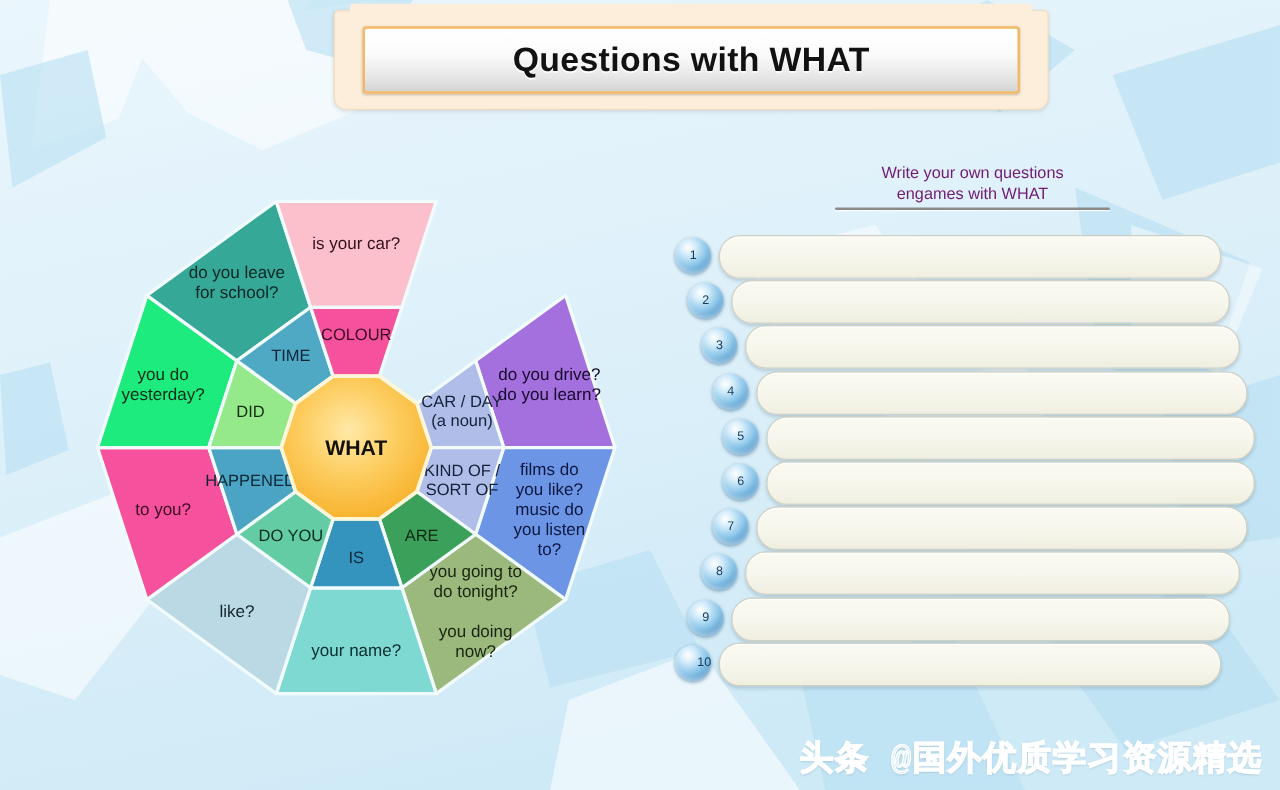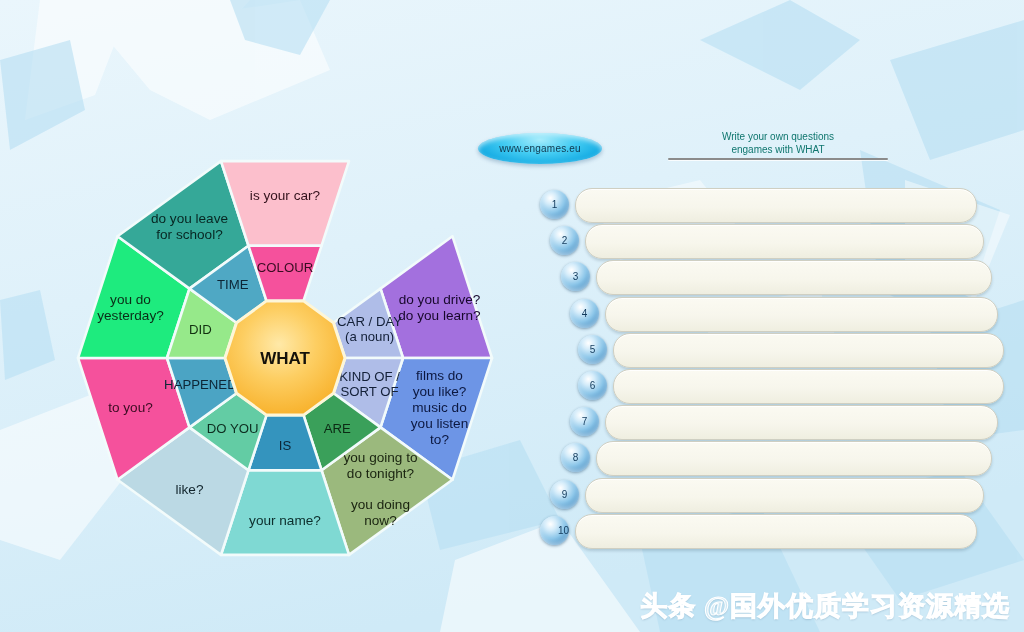--- a/index.html
+++ b/index.html
@@ -57,21 +57,21 @@
     background:radial-gradient(ellipse at 50% 22%,#a5ecfc 0%,#45cdf3 40%,#11a9e2 78%,#0b82b8 100%);
     box-shadow:0 2px 4px rgba(0,60,110,.28),inset 0 2px 5px rgba(255,255,255,.65);
     display:flex;align-items:center;justify-content:center;
   }
   .logo span{font-size:10px;color:#10384e;letter-spacing:.2px;}
 
   
   .panel{position:absolute;left:540px;top:120px;width:478px;height:450px;}
   .panel-head{
     position:absolute;left:128px;top:10px;width:220px;text-align:center;
-    font-size:10px;color:#0f766e;line-height:1.30;
+    font-size:13px;color:#701a75;line-height:1.30;
   }
   .panel-head .rule{
     margin-top:2px;height:2px;background:#8b8b8b;border-radius:1px;
     box-shadow:0 1px 0 rgba(255,255,255,.8);
   }
   .rows{position:absolute;left:0;top:68px;width:478px;}
   .row{position:relative;height:36.2px;}
   .bullet{
     position:absolute;top:2px;width:29px;height:29px;border-radius:50%;
     background:radial-gradient(circle at 36% 28%,#ffffff 0%,#d4ecfa 22%,#8cc6e9 52%,#3c86bd 84%,#1d5e96 100%);
@@ -86,21 +86,21 @@
     box-shadow:0 2px 3px rgba(40,70,90,.20),inset 0 1px 0 rgba(255,255,255,.9);
   }
 
   
   .watermark{
     position:absolute;right:14px;bottom:8px;
     font-size:27px;font-weight:bold;color:#cfe8f4;
     -webkit-text-stroke:1.1px #ffffff;
     text-shadow:0 1px 2px rgba(90,130,160,.45);
     letter-spacing:1px;white-space:nowrap;
-    font-family:Liberation Serif, serif;
+    font-family:Liberation Mono, monospace;
   }
 </style>
 </head>
 <body>
 
 <div id="stage">
 
   <svg class="bg-svg" viewBox="0 0 1024 632">
     <defs>
       <linearGradient id="bgGrad" x1="0" y1="0" x2="0.35" y2="1">
@@ -128,20 +128,25 @@
       <polygon points="830,500 960,470 1024,560 900,600"></polygon>
       <polygon points="420,470 520,440 560,520 440,550"></polygon>
     </g>
     <g fill="#ffffff" opacity="0.45">
       <polygon points="905,180 1010,215 975,300 905,265"></polygon>
       <polygon points="595,205 700,180 740,230 620,260"></polygon>
       <polygon points="700,310 820,290 840,350 720,365"></polygon>
     </g>
   </svg>
 
+  <div class="banner">
+    <div class="banner-inner">
+      <div class="banner-title">Questions with WHAT</div>
+    </div>
+  </div>
 
   <svg class="wheel" viewBox="0 0 530 530">
     <defs>
       <radialGradient id="coreGrad" cx="45%" cy="38%" r="68%">
         <stop offset="0%" stop-color="#FFE9A8"></stop>
         <stop offset="45%" stop-color="#FDCE62"></stop>
         <stop offset="100%" stop-color="#F7AE25"></stop>
       </radialGradient>
     </defs>
     <g id="wheel-outer">
@@ -183,23 +188,20 @@
         <text x="240.7" y="200.0" class="seg-label" fill="#0d2636" font-size="13.2"><tspan x="240.7" y="200.0">TIME</tspan></text>
         <polygon points="274.5,214.9 256.5,159.8 329.5,159.8 311.5,214.9" fill="#F5519C" class="seg"></polygon>
         <text x="293.0" y="183.0" class="seg-label" fill="#3a0c22" font-size="13.2"><tspan x="293.0" y="183.0">COLOUR</tspan></text>
       </g>
     <g id="wheel-core">
         <polygon points="311.5,214.9 341.5,236.7 353.0,272.0 341.5,307.3 311.5,329.1 274.5,329.1 244.5,307.3 233.0,272.0 244.5,236.7 274.5,214.9" fill="url(#coreGrad)" class="core-poly"></polygon>
         <text x="293" y="278" class="core-text">WHAT</text>
       </g>
   </svg>
 
-  <div class="logo">
-    <span>www.engames.eu</span>
-  </div>
 
   <div class="panel">
     <div class="panel-head">
       <div>Write your own questions</div>
       <div>engames with WHAT</div>
       <div class="rule"></div>
     </div>
     <div class="rows" id="rows">
         <div class="row">
           <div class="bullet" style="left: 0px;">

